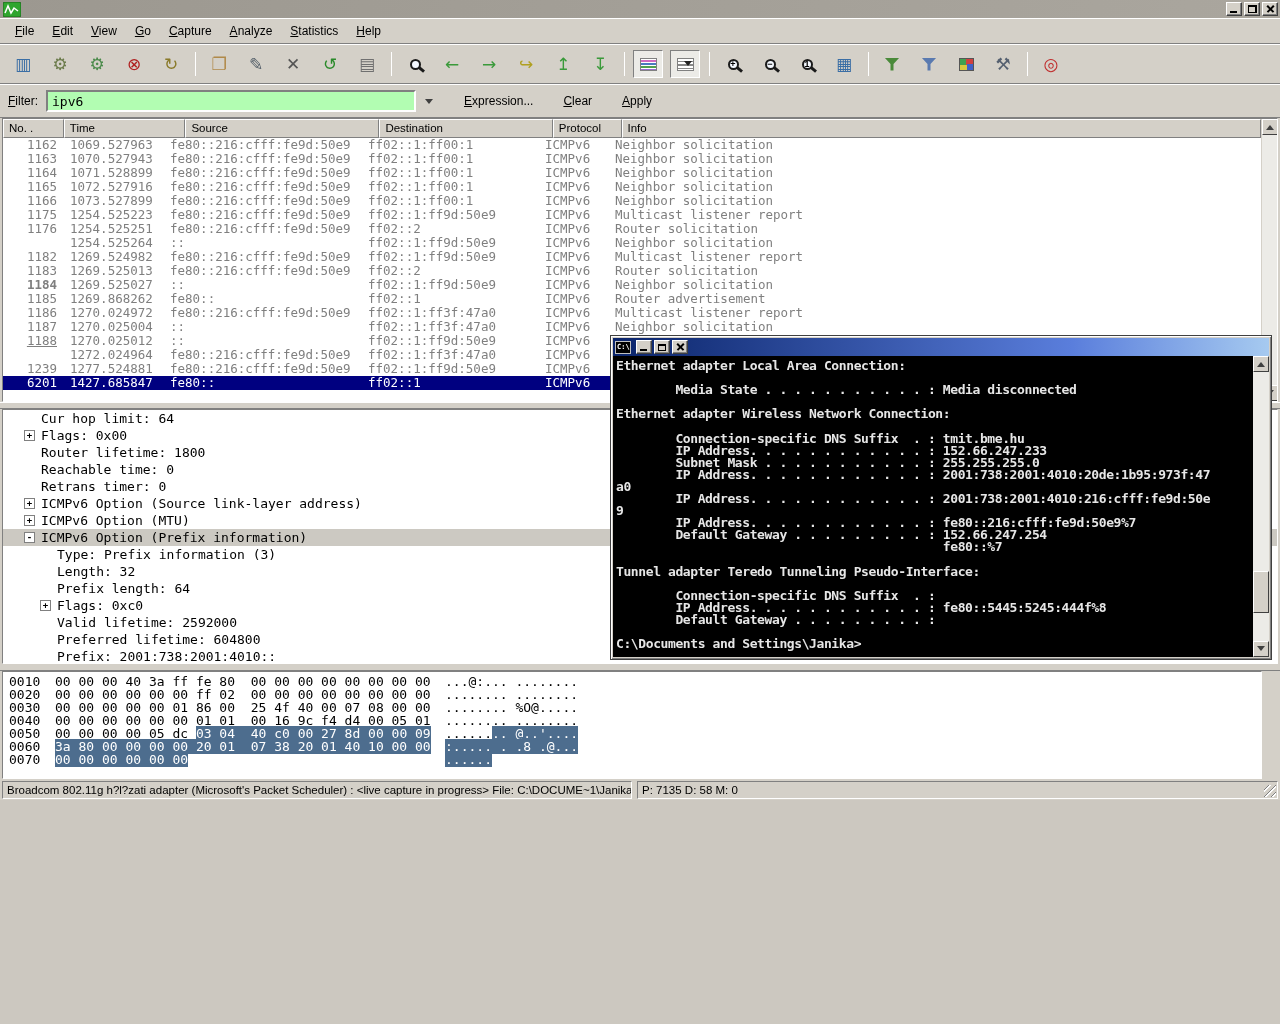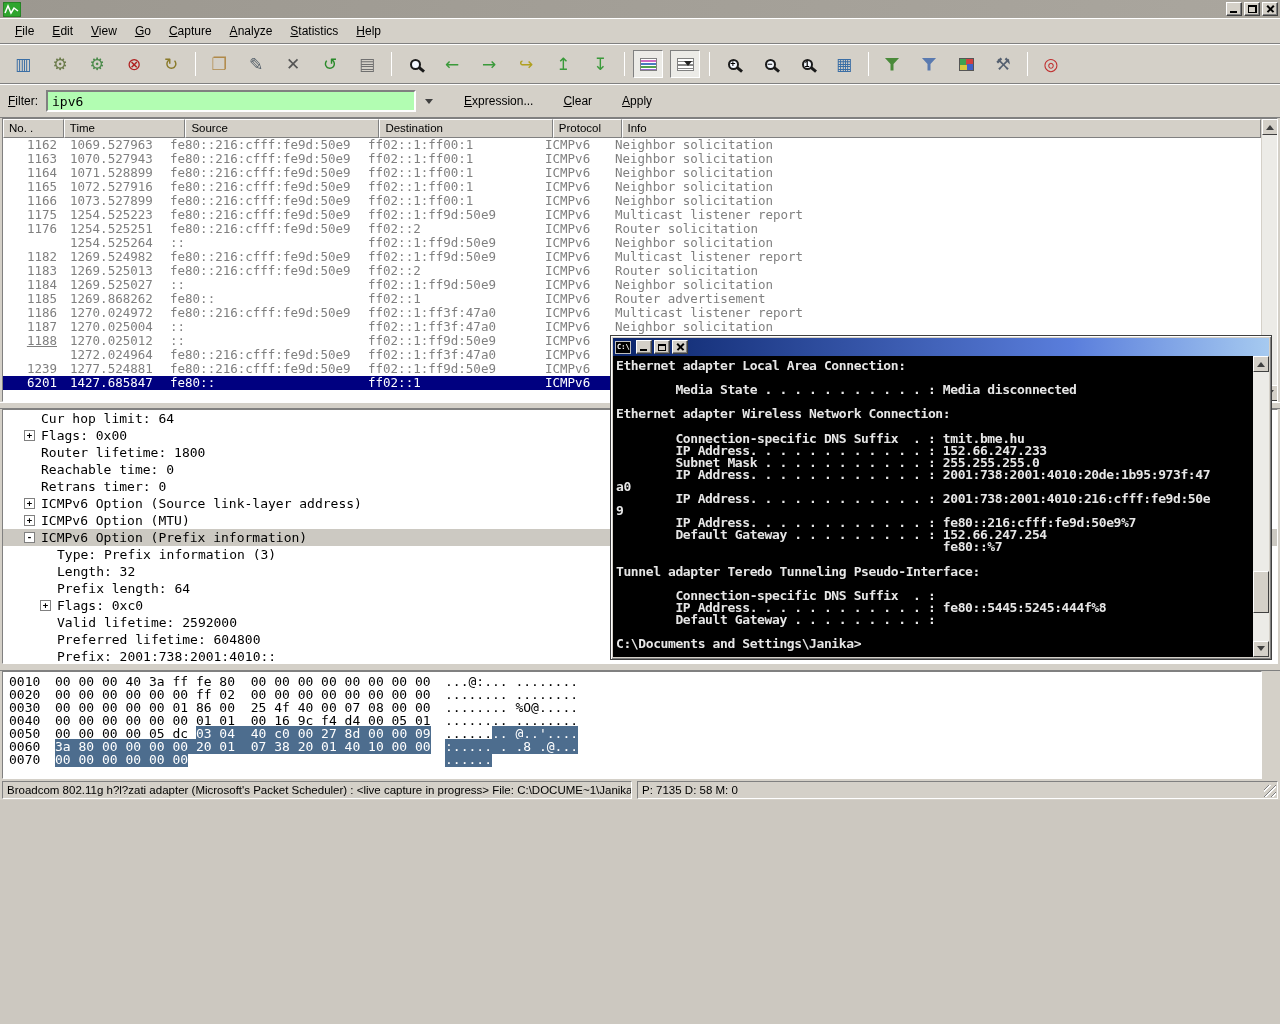--- a/index.html
+++ b/index.html
@@ -256,21 +256,21 @@
           <div class="plrow"><span class="pc no" style="width: 62px;">1162</span><span class="pc" style="width: 100px;">1069.527963</span><span class="pc" style="width: 198px;">fe80::216:cfff:fe9d:50e9</span><span class="pc" style="width: 177px;">ff02::1:ff00:1</span><span class="pc" style="width: 70px;">ICMPv6</span><span class="pc" style="width: 653px;">Neighbor solicitation</span></div>
           <div class="plrow"><span class="pc no" style="width: 62px;">1163</span><span class="pc" style="width: 100px;">1070.527943</span><span class="pc" style="width: 198px;">fe80::216:cfff:fe9d:50e9</span><span class="pc" style="width: 177px;">ff02::1:ff00:1</span><span class="pc" style="width: 70px;">ICMPv6</span><span class="pc" style="width: 653px;">Neighbor solicitation</span></div>
           <div class="plrow"><span class="pc no" style="width: 62px;">1164</span><span class="pc" style="width: 100px;">1071.528899</span><span class="pc" style="width: 198px;">fe80::216:cfff:fe9d:50e9</span><span class="pc" style="width: 177px;">ff02::1:ff00:1</span><span class="pc" style="width: 70px;">ICMPv6</span><span class="pc" style="width: 653px;">Neighbor solicitation</span></div>
           <div class="plrow"><span class="pc no" style="width: 62px;">1165</span><span class="pc" style="width: 100px;">1072.527916</span><span class="pc" style="width: 198px;">fe80::216:cfff:fe9d:50e9</span><span class="pc" style="width: 177px;">ff02::1:ff00:1</span><span class="pc" style="width: 70px;">ICMPv6</span><span class="pc" style="width: 653px;">Neighbor solicitation</span></div>
           <div class="plrow"><span class="pc no" style="width: 62px;">1166</span><span class="pc" style="width: 100px;">1073.527899</span><span class="pc" style="width: 198px;">fe80::216:cfff:fe9d:50e9</span><span class="pc" style="width: 177px;">ff02::1:ff00:1</span><span class="pc" style="width: 70px;">ICMPv6</span><span class="pc" style="width: 653px;">Neighbor solicitation</span></div>
           <div class="plrow"><span class="pc no" style="width: 62px;">1175</span><span class="pc" style="width: 100px;">1254.525223</span><span class="pc" style="width: 198px;">fe80::216:cfff:fe9d:50e9</span><span class="pc" style="width: 177px;">ff02::1:ff9d:50e9</span><span class="pc" style="width: 70px;">ICMPv6</span><span class="pc" style="width: 653px;">Multicast listener report</span></div>
           <div class="plrow"><span class="pc no" style="width: 62px;">1176</span><span class="pc" style="width: 100px;">1254.525251</span><span class="pc" style="width: 198px;">fe80::216:cfff:fe9d:50e9</span><span class="pc" style="width: 177px;">ff02::2</span><span class="pc" style="width: 70px;">ICMPv6</span><span class="pc" style="width: 653px;">Router solicitation</span></div>
           <div class="plrow"><span class="pc no" style="width: 62px; margin-top: 32px;">1177</span><span class="pc" style="width: 100px;">1254.525264</span><span class="pc" style="width: 198px;">::</span><span class="pc" style="width: 177px;">ff02::1:ff9d:50e9</span><span class="pc" style="width: 70px;">ICMPv6</span><span class="pc" style="width: 653px;">Neighbor solicitation</span></div>
           <div class="plrow"><span class="pc no" style="width: 62px;">1182</span><span class="pc" style="width: 100px;">1269.524982</span><span class="pc" style="width: 198px;">fe80::216:cfff:fe9d:50e9</span><span class="pc" style="width: 177px;">ff02::1:ff9d:50e9</span><span class="pc" style="width: 70px;">ICMPv6</span><span class="pc" style="width: 653px;">Multicast listener report</span></div>
           <div class="plrow"><span class="pc no" style="width: 62px;">1183</span><span class="pc" style="width: 100px;">1269.525013</span><span class="pc" style="width: 198px;">fe80::216:cfff:fe9d:50e9</span><span class="pc" style="width: 177px;">ff02::2</span><span class="pc" style="width: 70px;">ICMPv6</span><span class="pc" style="width: 653px;">Router solicitation</span></div>
-          <div class="plrow"><span class="pc no" style="width: 62px;">1184</span><span class="pc" style="width: 100px;">1269.525027</span><span class="pc" style="width: 198px;">::</span><span class="pc" style="width: 177px;">ff02::1:ff9d:50e9</span><span class="pc" style="width: 70px;">ICMPv6</span><span class="pc" style="width: 653px;">Neighbor solicitation</span></div>
+          <div class="plrow"><span class="pc no" style="width: 62px; font-weight: bold;">1184</span><span class="pc" style="width: 100px;">1269.525027</span><span class="pc" style="width: 198px;">::</span><span class="pc" style="width: 177px;">ff02::1:ff9d:50e9</span><span class="pc" style="width: 70px;">ICMPv6</span><span class="pc" style="width: 653px;">Neighbor solicitation</span></div>
           <div class="plrow"><span class="pc no" style="width: 62px;">1185</span><span class="pc" style="width: 100px;">1269.868262</span><span class="pc" style="width: 198px;">fe80::</span><span class="pc" style="width: 177px;">ff02::1</span><span class="pc" style="width: 70px;">ICMPv6</span><span class="pc" style="width: 653px;">Router advertisement</span></div>
           <div class="plrow"><span class="pc no" style="width: 62px;">1186</span><span class="pc" style="width: 100px;">1270.024972</span><span class="pc" style="width: 198px;">fe80::216:cfff:fe9d:50e9</span><span class="pc" style="width: 177px;">ff02::1:ff3f:47a0</span><span class="pc" style="width: 70px;">ICMPv6</span><span class="pc" style="width: 653px;">Multicast listener report</span></div>
           <div class="plrow"><span class="pc no" style="width: 62px;">1187</span><span class="pc" style="width: 100px;">1270.025004</span><span class="pc" style="width: 198px;">::</span><span class="pc" style="width: 177px;">ff02::1:ff3f:47a0</span><span class="pc" style="width: 70px;">ICMPv6</span><span class="pc" style="width: 653px;">Neighbor solicitation</span></div>
           <div class="plrow"><span class="pc no" style="width: 62px; text-decoration: underline;">1188</span><span class="pc" style="width: 100px;">1270.025012</span><span class="pc" style="width: 198px;">::</span><span class="pc" style="width: 177px;">ff02::1:ff9d:50e9</span><span class="pc" style="width: 70px;">ICMPv6</span><span class="pc" style="width: 653px;">Neighbor solicitation</span></div>
           <div class="plrow"><span class="pc no" style="width: 62px; margin-top: 30px;">1196</span><span class="pc" style="width: 100px;">1272.024964</span><span class="pc" style="width: 198px;">fe80::216:cfff:fe9d:50e9</span><span class="pc" style="width: 177px;">ff02::1:ff3f:47a0</span><span class="pc" style="width: 70px;">ICMPv6</span><span class="pc" style="width: 653px;">Multicast listener report</span></div>
           <div class="plrow"><span class="pc no" style="width: 62px;">1239</span><span class="pc" style="width: 100px;">1277.524881</span><span class="pc" style="width: 198px;">fe80::216:cfff:fe9d:50e9</span><span class="pc" style="width: 177px;">ff02::1:ff9d:50e9</span><span class="pc" style="width: 70px;">ICMPv6</span><span class="pc" style="width: 653px;">Multicast listener report</span></div>
           <div class="plrow sel"><span class="pc no" style="width: 62px;">6201</span><span class="pc" style="width: 100px;">1427.685847</span><span class="pc" style="width: 198px;">fe80::</span><span class="pc" style="width: 177px;">ff02::1</span><span class="pc" style="width: 70px;">ICMPv6</span><span class="pc" style="width: 653px;">Router advertisement</span></div>
         </div>
       <div class="vscroll">
         <span class="sb-btn">

